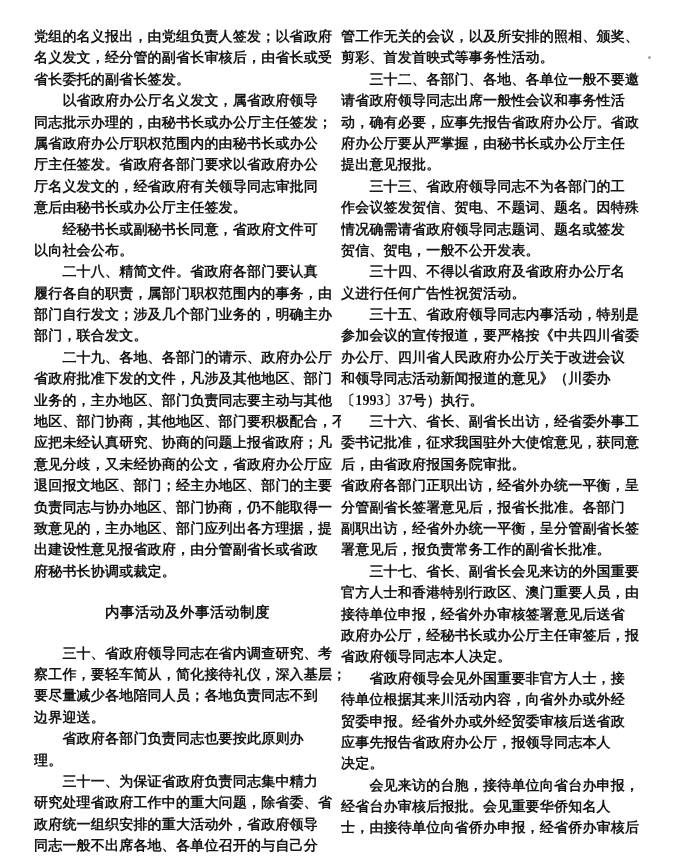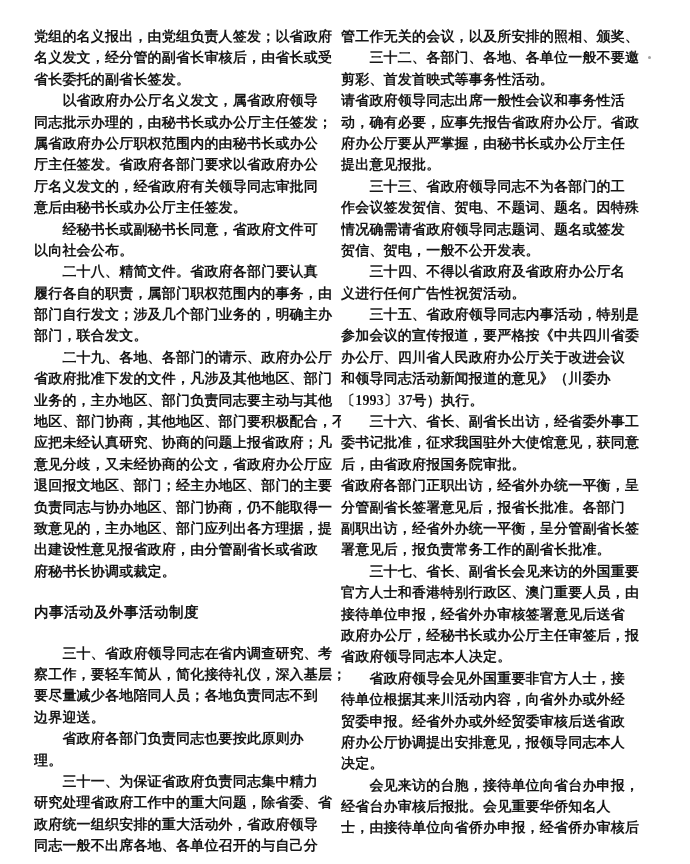--- a/index.html
+++ b/index.html
@@ -36,21 +36,21 @@
     white-space: nowrap;
     letter-spacing: 0.2px;
     text-align: left;
   }
   .section-heading {
     margin: 0;
     padding: 20px 0 19px 0;
     font-size: 14.5px;
     font-weight: 800;
     line-height: 21.4px;
-    text-align: left;
+    text-align: center;
     letter-spacing: 0.5px;
   }
   .speck {
     position: absolute;
     background: #555;
     border-radius: 50%;
     width: 3px;
     height: 3px;
     opacity: 0.55;
   }
@@ -112,22 +112,22 @@
         <div class="line">研究处理省政府工作中的重大问题，除省委、省</div>
         <div class="line">政府统一组织安排的重大活动外，省政府领导</div>
         <div class="line">同志一般不出席各地、各单位召开的与自己分</div>
       </div>
   </div>
 
   <div class="column">
     <div>
 
     <div class="line">管工作无关的会议，以及所安排的照相、颁奖、</div>
+        <div class="line">剪彩、首发首映式等事务性活动。</div>
         <div class="line">　　三十二、各部门、各地、各单位一般不要邀</div>
-        <div class="line">剪彩、首发首映式等事务性活动。</div>
         <div class="line">请省政府领导同志出席一般性会议和事务性活</div>
         <div class="line">动，确有必要，应事先报告省政府办公厅。省政</div>
         <div class="line">府办公厅要从严掌握，由秘书长或办公厅主任</div>
         <div class="line">提出意见报批。</div>
         <div class="line">　　三十三、省政府领导同志不为各部门的工</div>
         <div class="line">作会议签发贺信、贺电、不题词、题名。因特殊</div>
         <div class="line">情况确需请省政府领导同志题词、题名或签发</div>
         <div class="line">贺信、贺电，一般不公开发表。</div>
         <div class="line">　　三十四、不得以省政府及省政府办公厅名</div>
         <div class="line">义进行任何广告性祝贺活动。</div>
@@ -144,21 +144,21 @@
         <div class="line">副职出访，经省外办统一平衡，呈分管副省长签</div>
         <div class="line">署意见后，报负责常务工作的副省长批准。</div>
         <div class="line">　　三十七、省长、副省长会见来访的外国重要</div>
         <div class="line">官方人士和香港特别行政区、澳门重要人员，由</div>
         <div class="line">接待单位申报，经省外办审核签署意见后送省</div>
         <div class="line">政府办公厅，经秘书长或办公厅主任审签后，报</div>
         <div class="line">省政府领导同志本人决定。</div>
         <div class="line">　　省政府领导会见外国重要非官方人士，接</div>
         <div class="line">待单位根据其来川活动内容，向省外办或外经</div>
         <div class="line">贸委申报。经省外办或外经贸委审核后送省政</div>
-        <div class="line">府办公厅协调提出安排意见，报领导同志本人</div>
+        <div class="line">应事先报告省政府办公厅，报领导同志本人</div>
         <div class="line">决定。</div>
         <div class="line">　　会见来访的台胞，接待单位向省台办申报，</div>
         <div class="line">经省台办审核后报批。会见重要华侨知名人</div>
         <div class="line">士，由接待单位向省侨办申报，经省侨办审核后</div>
       </div>
   </div>
 
 </div>
 
 </body></html>

